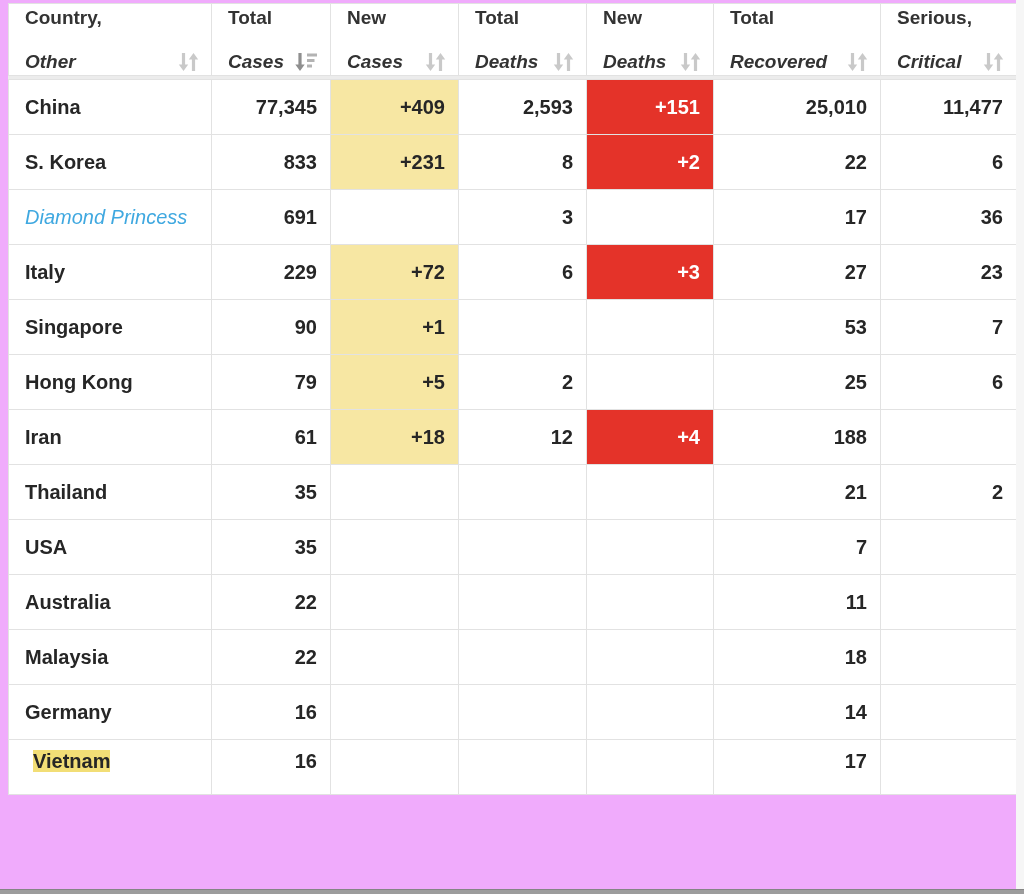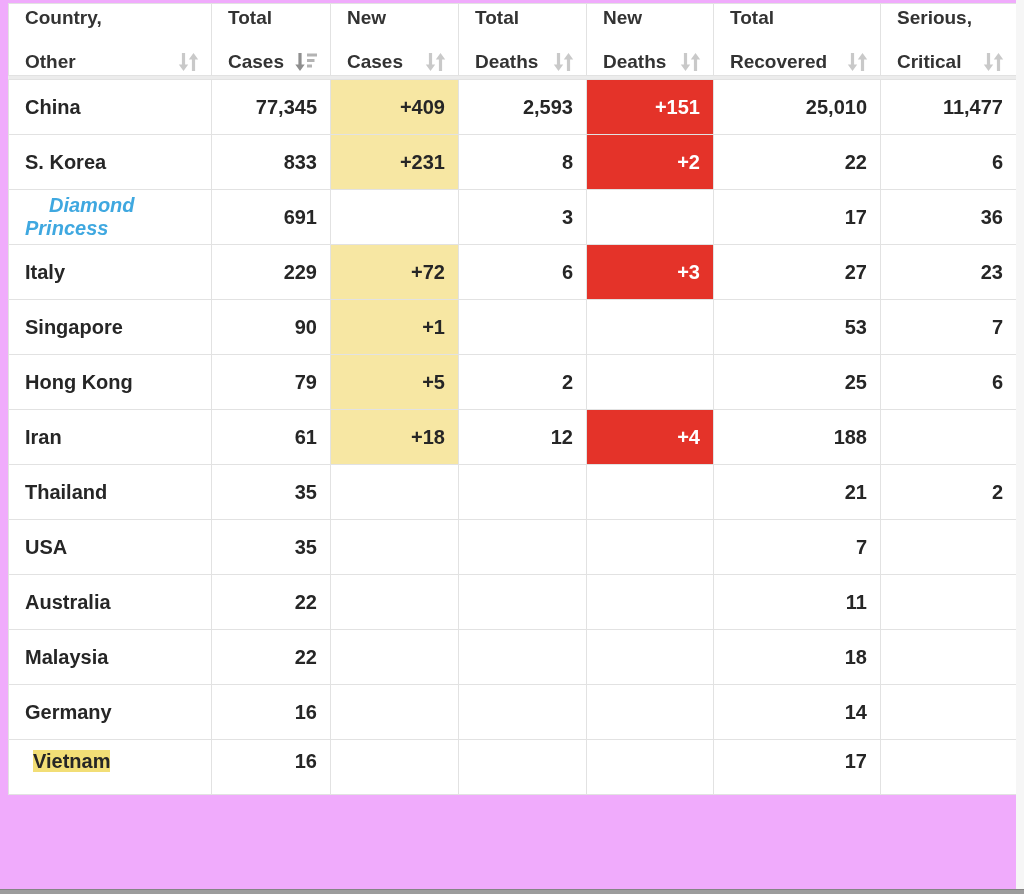--- a/index.html
+++ b/index.html
@@ -20,30 +20,30 @@
   col.c-total-cases{width:119px;}
   col.c-new-cases{width:128px;}
   col.c-total-deaths{width:128px;}
   col.c-new-deaths{width:127px;}
   col.c-total-recovered{width:167px;}
   col.c-serious{width:136px;}
   
   th{height:72px;background:#fff;vertical-align:middle;cursor:pointer;padding:0;}
   .hwrap{padding:0 12px 0 16px;text-align:left;}
   .hl1,.hl2{font-size:19px;font-weight:bold;color:#333;line-height:24px;}
-  .hl2{display:flex;justify-content:space-between;align-items:center;margin-top:20px;}
+  .hl2{display:flex;justify-content:space-between;align-items:center;margin-top:20px;font-style:italic;}
   .sort-icon{display:inline-flex;align-items:center;margin-left:6px;flex:0 0 auto;}
   
   td{height:55px;font-size:20px;font-weight:bold;color:#262626;padding:0;background:#fff;}
   .cell-country{text-align:left;padding-left:16px;}
   .cell-num{text-align:right;padding-right:13px;}
   .bg-yellow{background:var(--yellow,#f7e7a3);}
   .bg-red{background:var(--red,#e43329);}
   .bg-red span{color:#ffffff;}
-  .country-link{color:var(--link,#3fa8e0);font-style:italic;font-weight:bold;text-decoration:none;cursor:pointer;margin-left:24px;}
+  .country-link{color:var(--link,#3fa8e0);font-style:italic;font-weight:normal;text-decoration:none;cursor:pointer;}
   tr.sep td{height:4px;padding:0;background:#ececec;border-left:1px solid #ececec;border-right:1px solid #ececec;}
   tr.partial td{vertical-align:top;padding-top:10px;}
   tr.partial .find-highlight{background:var(--find,#f2de76);margin-left:8px;}
   .bottom-bar{
     position:absolute;left:0;bottom:0;width:1024px;height:5px;
     background:#9c9c9c;border-top:1px solid #858585;box-sizing:border-box;
   }
 </style>
 </head>
 <body>

